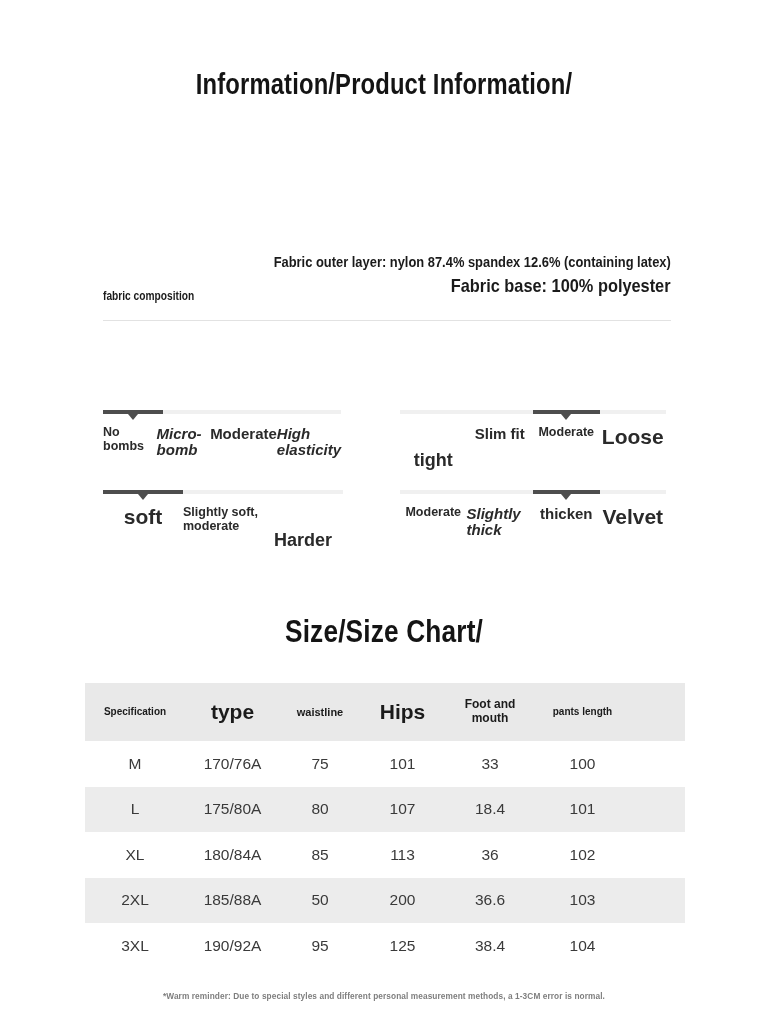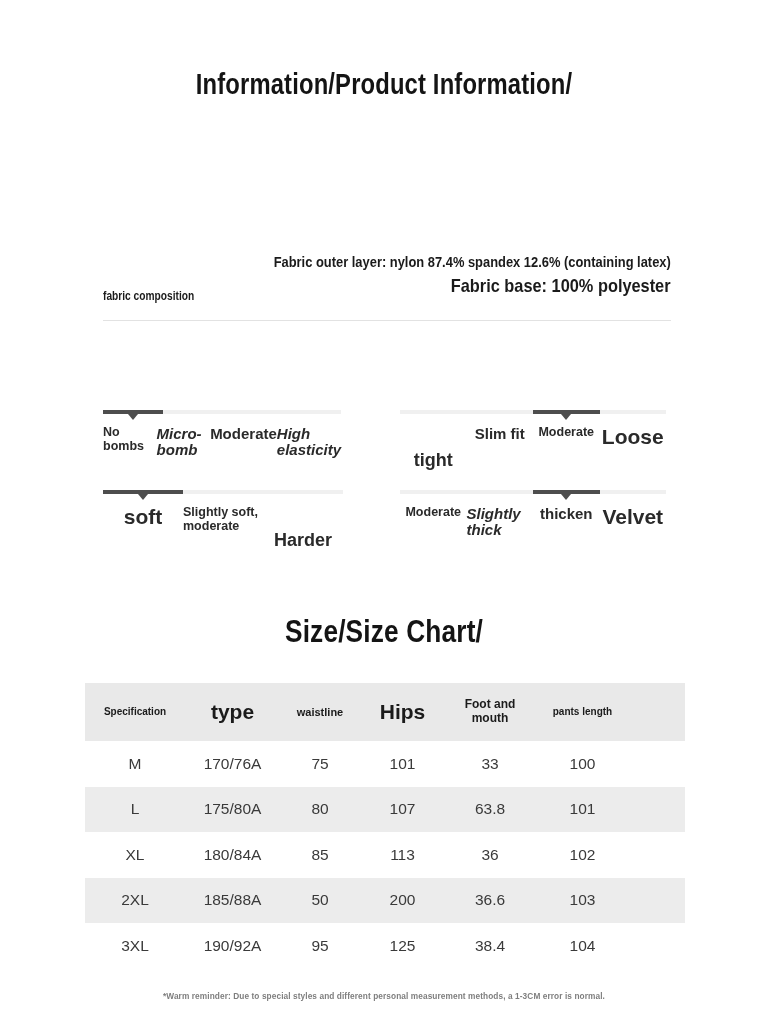--- a/index.html
+++ b/index.html
@@ -321,21 +321,21 @@
         <td class="col-hips">101</td>
         <td class="col-foot">33</td>
         <td class="col-len">100</td>
         <td class="col-pad"></td>
       </tr>
       <tr class="alt">
         <td class="col-spec">L</td>
         <td class="col-type">175/80A</td>
         <td class="col-waist">80</td>
         <td class="col-hips">107</td>
-        <td class="col-foot">63.8</td>
+        <td class="col-foot">18.4</td>
         <td class="col-len">101</td>
         <td class="col-pad"></td>
       </tr>
       <tr>
         <td class="col-spec">XL</td>
         <td class="col-type">180/84A</td>
         <td class="col-waist">85</td>
         <td class="col-hips">113</td>
         <td class="col-foot">36</td>
         <td class="col-len">102</td>

